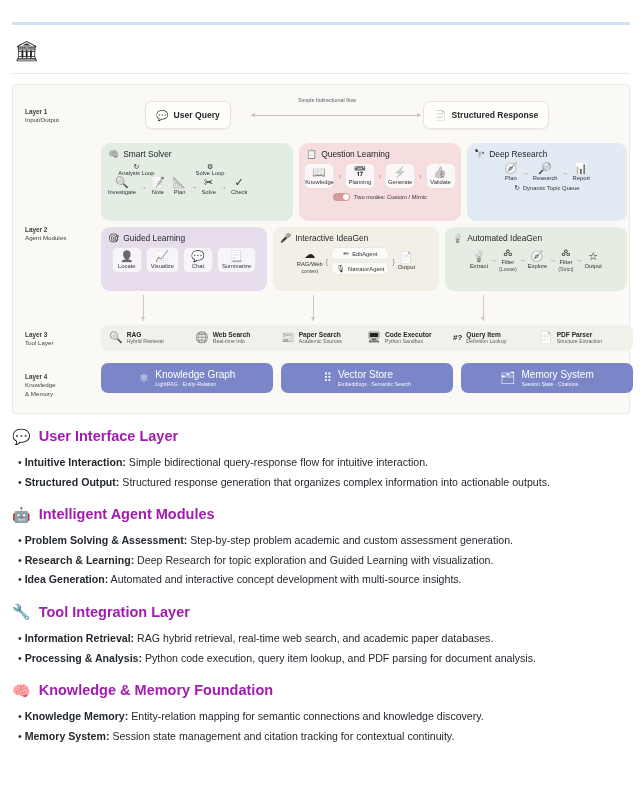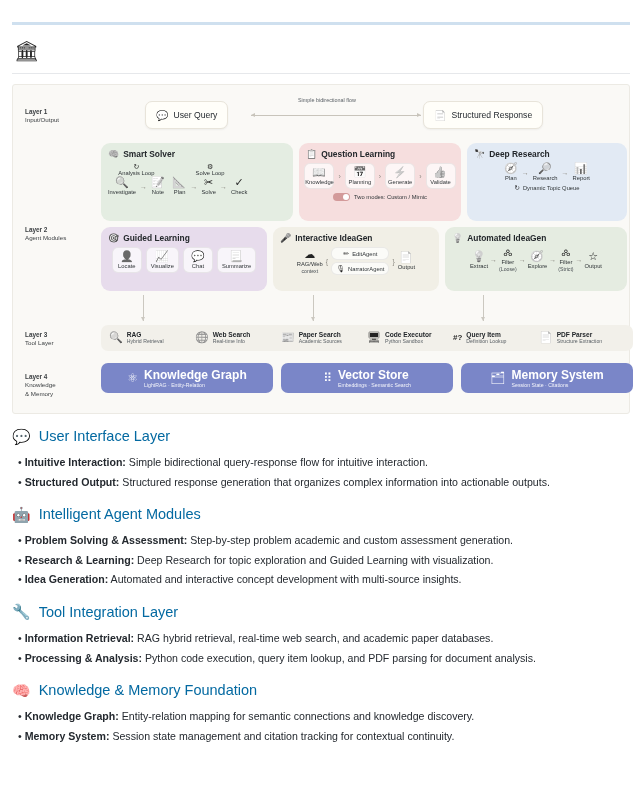--- a/index.html
+++ b/index.html
@@ -37,37 +37,37 @@
   .lbl-l4 { top: 287px; }
 
   
   .l1 { position: absolute; left: 120px; top: 12px; width: 500px; height: 36px; }
   .node-card {
     position: absolute; background: #fffef9; border: 1px solid #e8e4da;
     border-radius: 7px; display: flex; align-items: center; gap: 5px;
     padding: 0 10px; height: 28px; box-shadow: 0 1px 2px rgba(0,0,0,.05);
   }
   .node-card .nc-ico { font-size: 10px; filter: grayscale(1); }
-  .node-card .nc-lbl { font-size: 8.6px; font-weight: 400; color: #24292f; white-space: nowrap; }
+  .node-card .nc-lbl { font-size: 8.6px; font-weight: 700; color: #24292f; white-space: nowrap; }
   .uq { left: 12px; top: 4px; }
   .sr { left: 290px; top: 4px; }
   .flow-note {
     position: absolute; left: 165px; top: 0px; font-size: 5.4px; color: #5b6166; white-space: nowrap;
   }
   .flow-line { position: absolute; left: 118px; top: 18px; width: 170px; height: 1px; background: #c8c4bb; }
   .flow-line:after { content: ""; position: absolute; right: 0; top: -2px; border-left: 4px solid #c8c4bb;
     border-top: 2.5px solid transparent; border-bottom: 2.5px solid transparent; }
   .flow-line:before { content: ""; position: absolute; left: 0; top: -2px; border-right: 4px solid #c8c4bb;
     border-top: 2.5px solid transparent; border-bottom: 2.5px solid transparent; }
 
   
   .panel { position: absolute; border-radius: 9px; padding: 6px 7px; }
   .panel-title { display: flex; align-items: center; gap: 4px; margin-bottom: 4px; }
   .panel-title .pt-ico { font-size: 9px; filter: grayscale(1); }
-  .panel-title .pt-lbl { font-size: 8.4px; font-weight: 700; color: #23272b; white-space: nowrap; }
+  .panel-title .pt-lbl { font-size: 8.4px; font-weight: 400; color: #23272b; white-space: nowrap; }
 
   .p-green { background: #e4ede2; }
   .p-pink  { background: #f6dede; }
   .p-blue  { background: #e2eaf4; }
   .p-purple{ background: #e7dcec; }
   .p-cream { background: #f1efe6; }
   .p-green2{ background: #e5ece1; }
 
   .chip {
     background: rgba(255,255,255,.72); border: 1px solid rgba(0,0,0,.07);
@@ -112,33 +112,33 @@
   .tool .t-sub { font-size: 5.2px; color: #5b6166; white-space: nowrap; }
 
   
   .found-row { position: absolute; left: 88px; top: 278px; width: 532px; display: flex; gap: 8px; }
   .found {
     flex: 1; height: 30px; background: #7a86c8; border-radius: 7px;
     display: flex; align-items: center; justify-content: center; gap: 6px; color: #fff;
   }
   .found .f-ico { font-size: 12px; }
   .found .f-txt { display: flex; flex-direction: column; line-height: 1.2; }
-  .found .f-name { font-size: 12px; font-weight: 700; }
+  .found .f-name { font-size: 10px; font-weight: 400; }
   .found .f-sub { font-size: 5.2px; opacity: .92; }
 
   .vtick { position: absolute; width: 1px; background: #cbc8c0; }
   .vtick:after { content:""; position:absolute; bottom:0; left:-2px; border-top:4px solid #cbc8c0;
     border-left:2.5px solid transparent; border-right:2.5px solid transparent; }
 
   
   .sections { margin-top: 14px; }
   .sec { margin-bottom: 14px; }
   .sec-head { display: flex; align-items: center; gap: 8px; margin-bottom: 9px; }
   .sec-ico { font-size: 15px; line-height: 1; }
-  .sec-title { font-size: 14.5px; font-weight: 400; color: #0369a1; }
+  .sec-title { font-size: 14.5px; font-weight: 700; color: #a21caf; }
   .bullet { font-size: 10.6px; line-height: 1.85; color: #24292f; padding-left: 6px; }
   .bullet b { font-weight: 700; }
 </style>
 </head>
 <body>
 
 <div class="page">
 
   <div class="top-rule"></div>
 
@@ -476,18 +476,18 @@
       </div>
       <div class="bullet">• <b>Information Retrieval:</b><span> RAG hybrid retrieval, real-time web search, and academic paper databases.</span></div>
       <div class="bullet">• <b>Processing &amp; Analysis:</b><span> Python code execution, query item lookup, and PDF parsing for document analysis.</span></div>
     </div>
 
     <div class="sec">
       <div class="sec-head">
         <span class="sec-ico">🧠</span>
         <span class="sec-title">Knowledge &amp; Memory Foundation</span>
       </div>
-      <div class="bullet">• <b>Knowledge Graph:</b><span> Entity-relation mapping for semantic connections and knowledge discovery.</span></div>
+      <div class="bullet">• <b>Knowledge Memory:</b><span> Entity-relation mapping for semantic connections and knowledge discovery.</span></div>
       <div class="bullet">• <b>Memory System:</b><span> Session state management and citation tracking for contextual continuity.</span></div>
     </div>
 
   </div>
 </div>
 
 </body></html>

